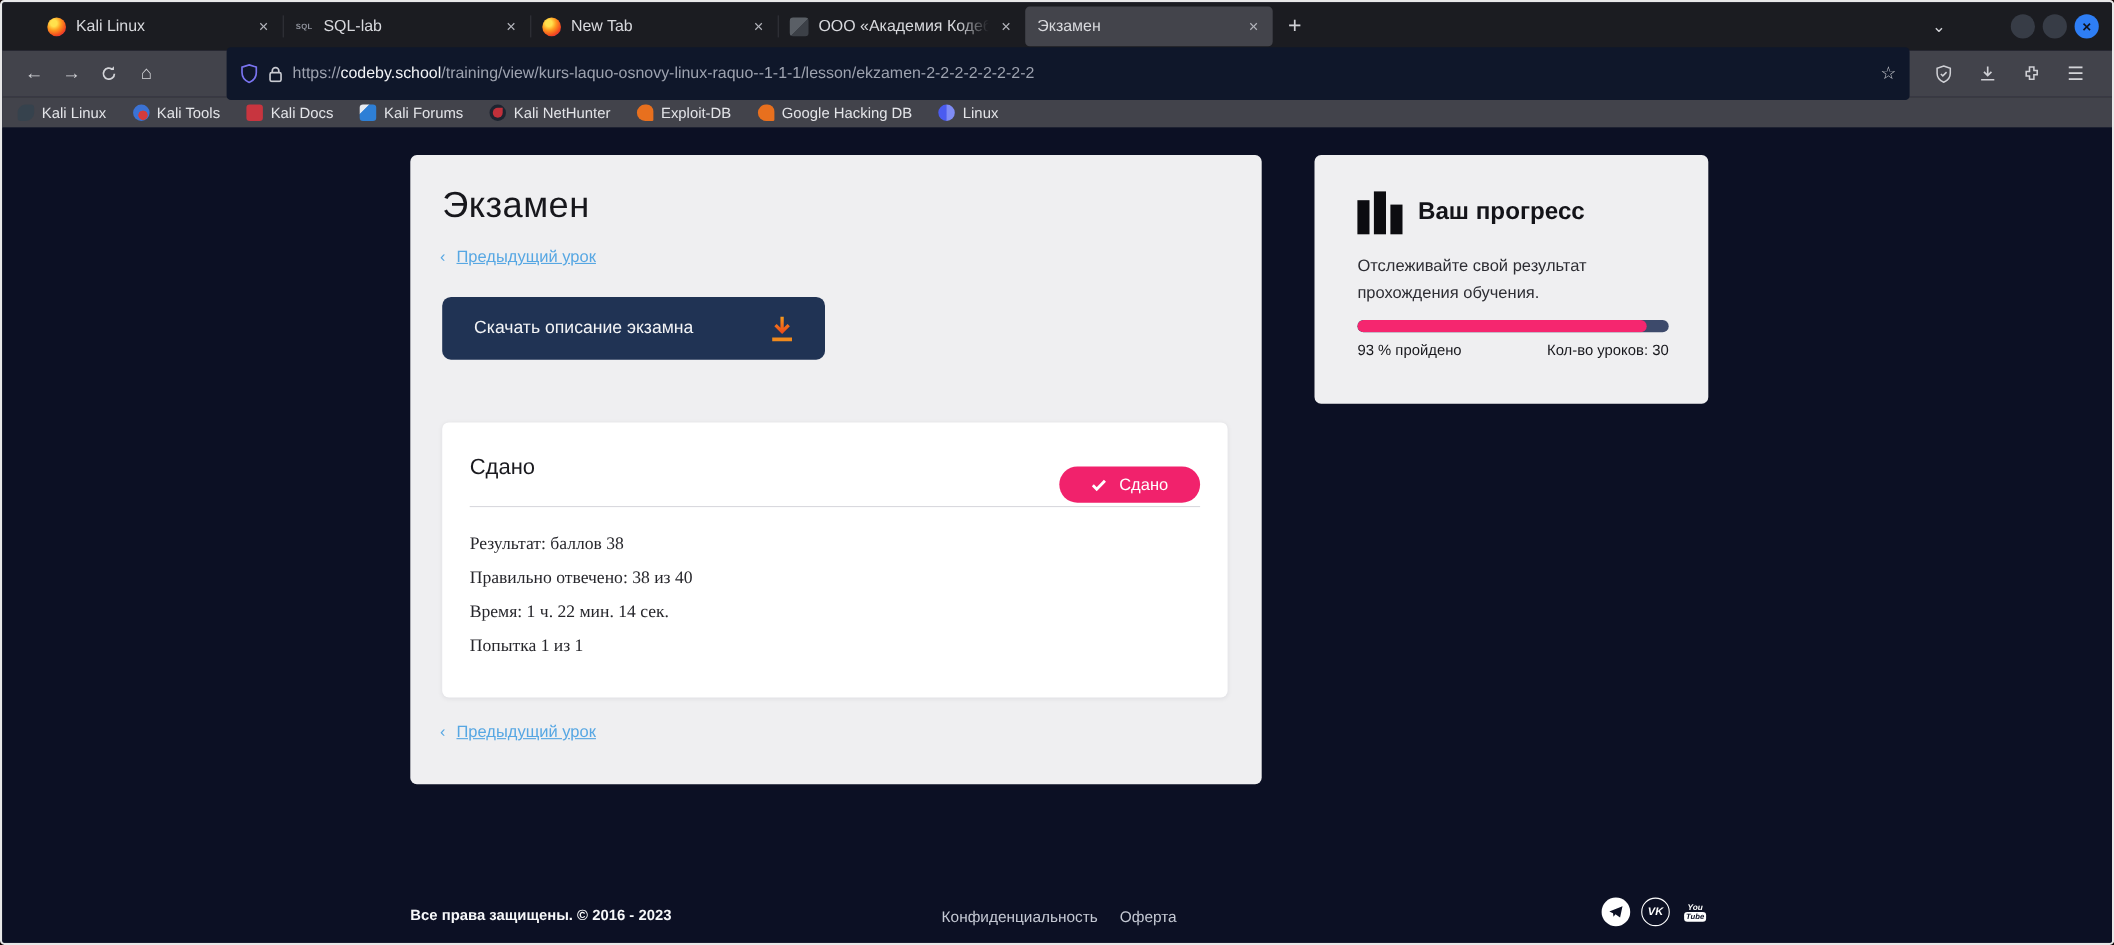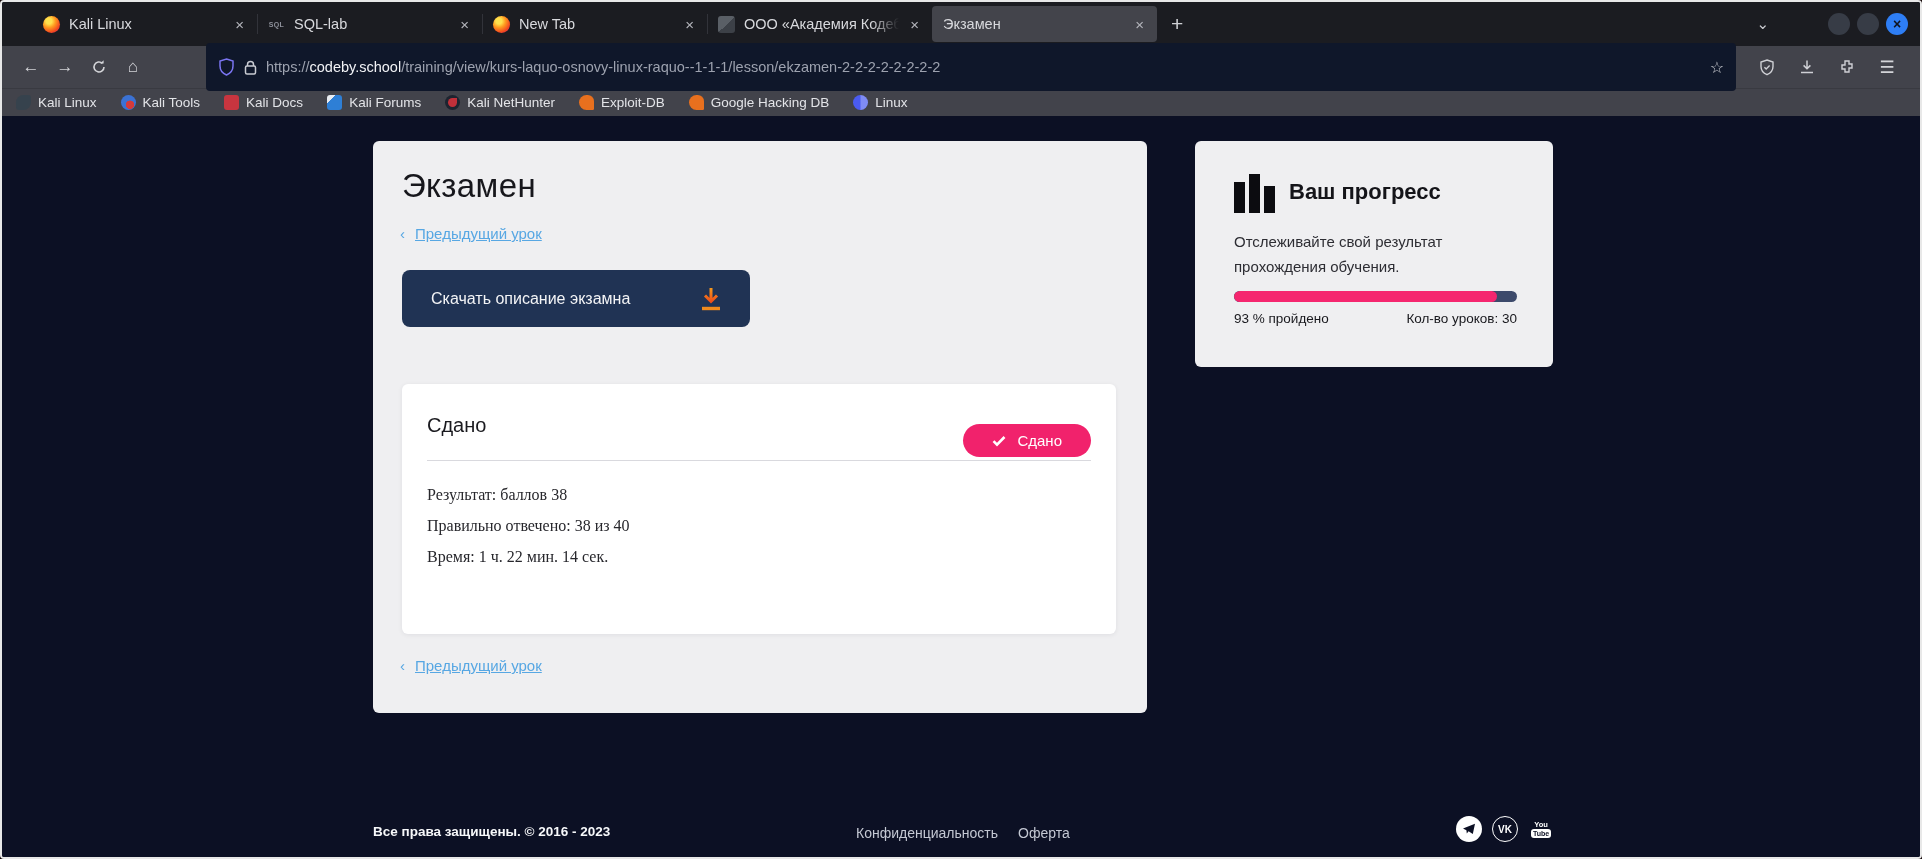--- a/index.html
+++ b/index.html
@@ -83,21 +83,21 @@
   .progress-desc { position:absolute; left:39px; top:88px; width:245px; font-size:15px; line-height:25px; color:#2d2d33; }
   .progress-track { position:absolute; left:39px; top:150px; width:283px; height:11px; border-radius:6px; background:#3d4a6b; overflow:hidden; }
   .progress-fill { height:100%; background:#f5266f; border-radius:6px; }
   .progress-labels { position:absolute; left:39px; top:170px; width:283px; display:flex; justify-content:space-between;
                      font-size:13.5px; color:#18181d; }
   
   .footer { position:absolute; left:0; right:0; top:686px; height:59px; }
   .copyright { position:absolute; left:371px; top:22px; font-size:13.5px; font-weight:600; color:#f7f8fa; }
   .f-link { position:absolute; top:23px; font-size:14px; color:#c4c8d3; }
   .f-link.privacy { left:854px; } .f-link.offer { left:1016px; }
-  .socials { position:absolute; right:366px; top:14px; display:flex; gap:10px; align-items:center; }
+  .socials { position:absolute; right:366px; top:14px; display:flex; gap:10px; align-items:center;font-style:italic; }
   .soc { width:26px; height:26px; border-radius:50%; display:flex; align-items:center; justify-content:center; }
   .soc.tg { background:#ffffff; }
   .soc.vk { border:1.5px solid #fff; color:#fff; font-size:10px; font-weight:700; }
   .soc.yt { flex-direction:column; color:#fff; }
   .yt-you { font-size:7.5px; font-weight:700; line-height:8px; }
   .yt-tube { font-size:7px; font-weight:700; background:#fff; color:#0c1024; border-radius:3px; padding:0 2px; line-height:9px; }
   svg { display:block; }
 </style>
 </head>
 <body>
@@ -254,20 +254,21 @@
                 <path d="M1.5 6.2 5 9.7 12.5 2" fill="none" stroke="#ffffff" stroke-width="2.6"></path>
               </svg>
           </span>
           <span>Сдано</span>
         </div>
         <div class="test-divider"></div>
         <div class="results">
           <div>Результат: баллов 38</div>
           <div>Правильно отвечено: 38 из 40</div>
           <div>Время: 1 ч. 22 мин. 14 сек.</div>
+          <div>Попытка 1 из 1</div>
         </div>
       </div>
 
       <div class="prev-link bottom">
         <span class="prev-caret">‹</span>
         <span class="prev-text">Предыдущий урок</span>
       </div>
     </div>
 
     <div class="card progress-card">

